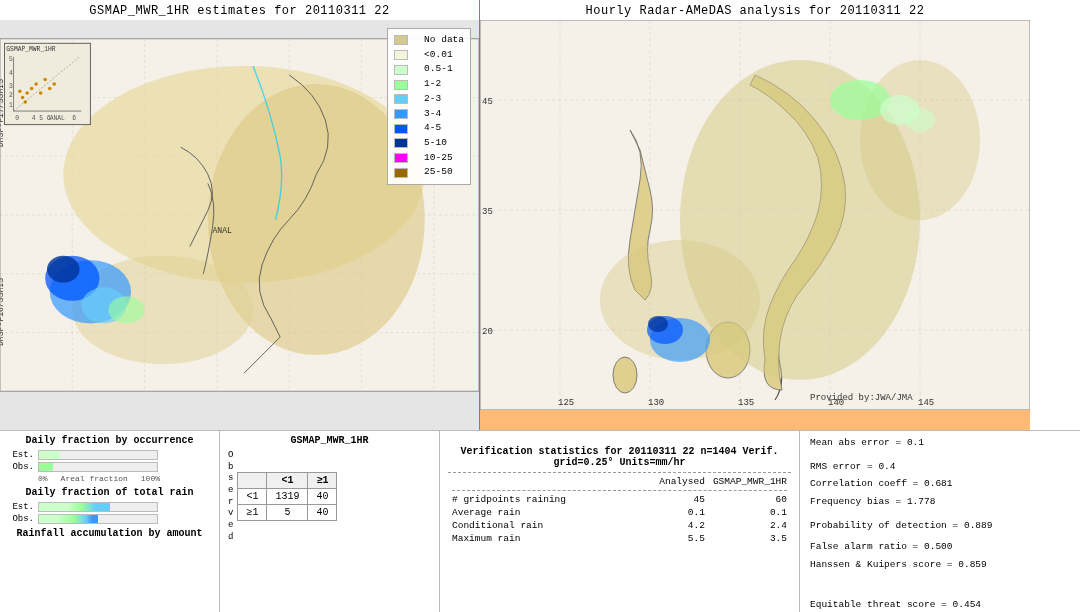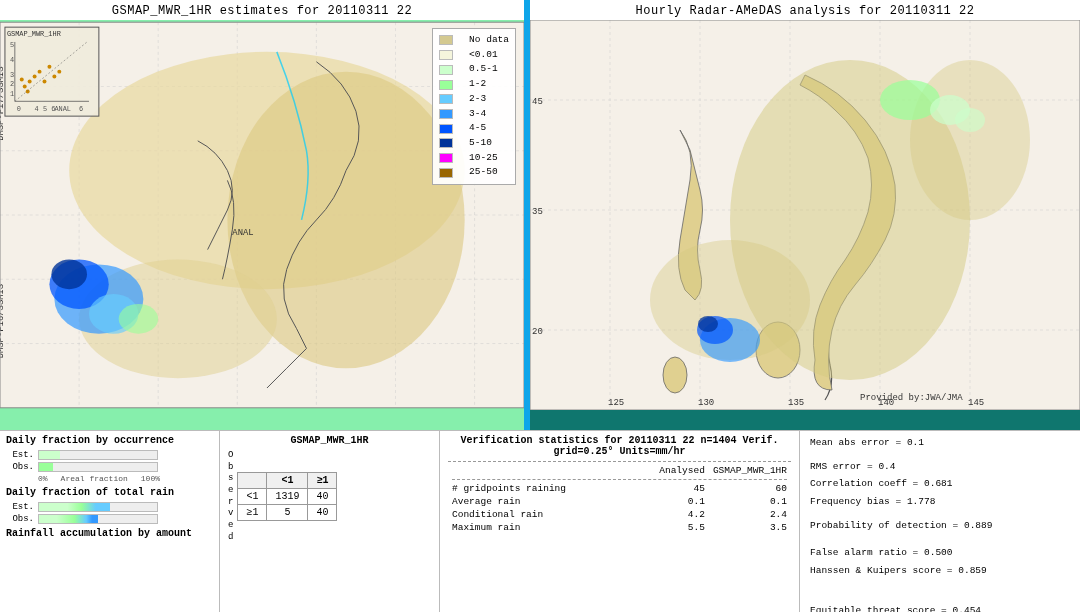--- a/index.html
+++ b/index.html
@@ -16,29 +16,29 @@
       flex-direction: column;
       width: 1080px;
       height: 612px;
     }
     .top-row {
       display: flex;
       flex-direction: row;
       height: 430px;
     }
     .left-panel {
-      width: 530px;
-      border-right: 6px solid #0ea5e9;
+      width: 480px;
+      border-right: 1px solid #0ea5e9;
       position: relative;
-      background: #86efac;
+      background: #e5e5e5;
     }
     .right-panel {
       width: 550px;
       position: relative;
-      background: #0f766e;
+      background: #fdba74;
     }
     .panel-title {
       text-align: center;
       font-size: 12px;
       padding: 4px 0 2px 0;
       background: #fff;
       font-weight: normal;
       letter-spacing: 0.5px;
     }
     .map-area {
@@ -82,20 +82,21 @@
     }
     .bottom-left {
       width: 220px;
       border-right: 1px solid #bbb;
       padding: 4px 6px;
       font-size: 9.5px;
     }
     .bottom-left-title {
       font-size: 10px;
       font-weight: bold;
+      text-align: center;
       margin-bottom: 2px;
     }
     .bar-chart-area {
       margin: 4px 0;
     }
     .bar-row {
       display: flex;
       align-items: center;
       margin-bottom: 2px;
       font-size: 9px;
@@ -145,21 +146,21 @@
       border: 1px solid #999;
       padding: 2px 8px;
       text-align: center;
     }
     .contingency-table th {
       background: #f0f0f0;
     }
     .bottom-main {
       width: 360px;
       border-right: 1px solid #bbb;
-      padding: 4px 8px;
+      padding: 15px 8px;
       font-size: 9.5px;
     }
     .verif-title {
       font-size: 10px;
       font-weight: bold;
       text-align: center;
       margin-bottom: 4px;
     }
     .verif-table {
       width: 100%;
@@ -482,19 +483,19 @@
         </tr>
       </tbody>
         </table>
     </div>
 
     <div class="bottom-stats">
       <div style="margin-bottom:8px;">Mean abs error = 0.1</div>
       <div style="margin-bottom:2px;">RMS error = 0.4</div>
       <div style="margin-bottom:2px;">Correlation coeff = 0.681</div>
       <div style="margin-bottom:8px;">Frequency bias = 1.778</div>
-      <div style="margin-bottom:12px;">Probability of detection = 0.889</div>
+      <div style="margin-bottom:6px;">Probability of detection = 0.889</div>
       <div style="margin-bottom:2px;">False alarm ratio = 0.500</div>
       <div style="margin-bottom:2px;">Hanssen &amp; Kuipers score = 0.859</div>
       <div style="margin-bottom:2px;margin-top:24px;">Equitable threat score = 0.454</div>
     </div>
   </div>
 </div>
 
 </body></html>

